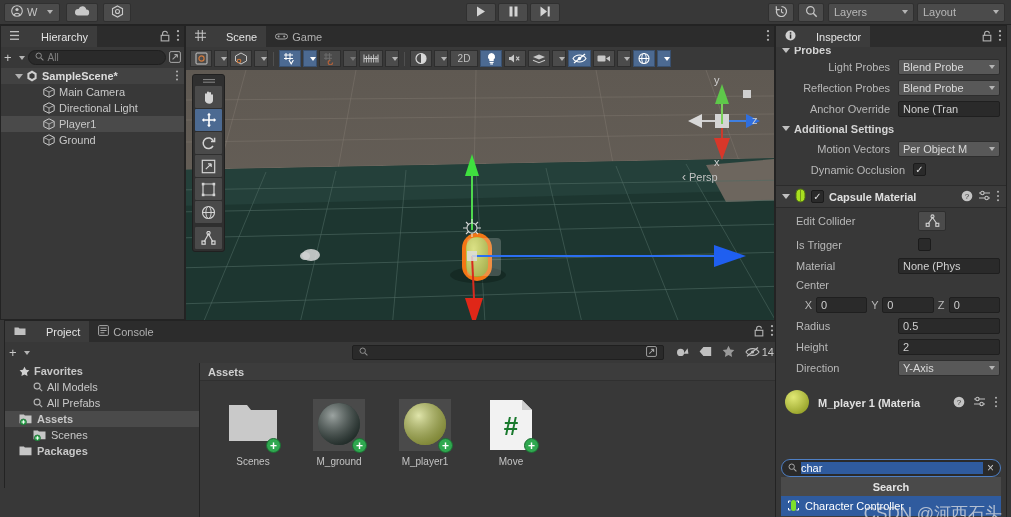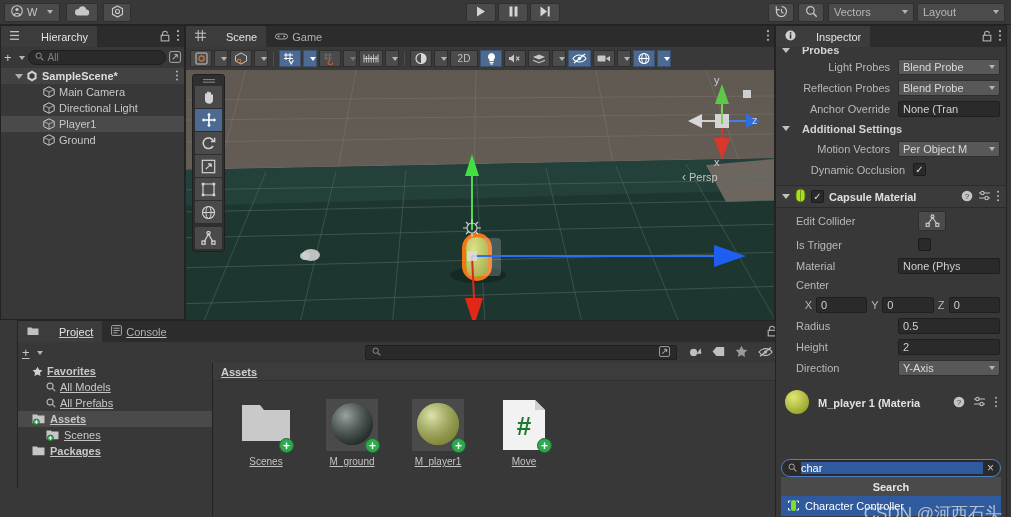--- a/index.html
+++ b/index.html
@@ -86,21 +86,21 @@
     position:absolute; left:6px; top:4px; width:33px; background:#2f2f2f;
     border:1px solid #202020; border-radius:3px; padding:2px; display:flex;
     flex-direction:column; gap:1px;
   }
   .ptool { height:22px; background:#4a4a4a; display:flex;align-items:center;justify-content:center;
            color:#d0d0d0; font-size:13px; border-radius:1px;}
   .ptool.on { background:#4c6a92; color:#fff; }
   .pgrip { height:8px; display:flex;align-items:center;justify-content:center;color:#8a8a8a;font-size:9px;}
 
   
-  #project { left:17px; top:320px; width:775px; height:168px;text-decoration:underline; }
+  #project { left:4px; top:320px; width:775px; height:168px; }
   .p-toolbar { height:21px; background:#383838; display:flex; align-items:center; padding:0 4px; gap:4px; }
   .p-body { display:flex; height:154px; }
   .p-tree { width:195px; background:#383838; border-right:1px solid #232323; }
   .p-row { height:16px; display:flex; align-items:center; gap:4px; font-size:11px; color:#c8c8c8; padding-left:6px;}
   .p-row.sel { background:#4a4a4a; }
   .p-right { flex:1; background:#383838; }
   .p-crumb { height:18px; background:#3c3c3c; display:flex;align-items:center;padding:0 8px;
              font-size:11px;color:#d0d0d0; font-weight:bold; border-bottom:1px solid #303030;}
   .grid { display:flex; gap:24px; padding:18px 0 0 22px; }
   .asset { width:62px; text-align:center; }
@@ -121,21 +121,21 @@
   .ifield {
     flex:1; height:16px; background:#2a2a2a; border:1px solid #1f1f1f; border-radius:2px;
     display:flex; align-items:center; padding:0 4px; font-size:11px; color:#d0d0d0;
     overflow:hidden; white-space:nowrap;gap:45px;
   }
   .ipop {
     flex:1; height:16px; background:#585858; border:1px solid #2e2e2e; border-radius:2px;
     display:flex; align-items:center; justify-content:space-between; padding:0 4px;
     font-size:11px; color:#d8d8d8; overflow:hidden; white-space:nowrap;
   }
-  .foldout { height:19px; display:flex; align-items:center; gap:12px; font-weight:bold;
+  .foldout { height:19px; display:flex; align-items:center; gap:4px; font-weight:bold;
              color:#d4d4d4; font-size:11px; padding-left:6px;}
   .tri-d { width:0;height:0;border-left:4px solid transparent;border-right:4px solid transparent;
            border-top:5px solid #c0c0c0;}
   .chk { width:13px; height:13px; background:#2a2a2a; border:1px solid #1b1b1b; border-radius:2px;
          display:flex;align-items:center;justify-content:center;color:#ddd;font-size:10px;}
   .comp-head {
     height:23px; background:#3b3b3b; display:flex; align-items:center; gap:5px; padding:0 6px;
     border-top:1px solid #2b2b2b; border-bottom:1px solid #2b2b2b;
   }
   .comp-title { font-weight:bold; font-size:11px; color:#e0e0e0; flex:1; }
@@ -227,21 +227,21 @@
       </div>
       <div class="tb-btn" style="width:26px">
         <span>
           <svg width="13" height="13" viewBox="0 0 13 13">
               <circle cx="5.4" cy="5.4" r="3.8" fill="none" stroke="#c8c8c8" stroke-width="1.2"></circle>
               <path d="M8.3 8.3 11.7 11.7" stroke="#c8c8c8" stroke-width="1.4"></path>
             </svg>
         </span>
       </div>
       <div class="dd" style="width:86px">
-        <span>Vectors</span>
+        <span>Layers</span>
         <span class="caret"></span>
       </div>
       <div class="dd" style="width:88px">
         <span>Layout</span>
         <span class="caret"></span>
       </div>
     </div>
   </div>
 
   <div class="panel" id="hierarchy">

